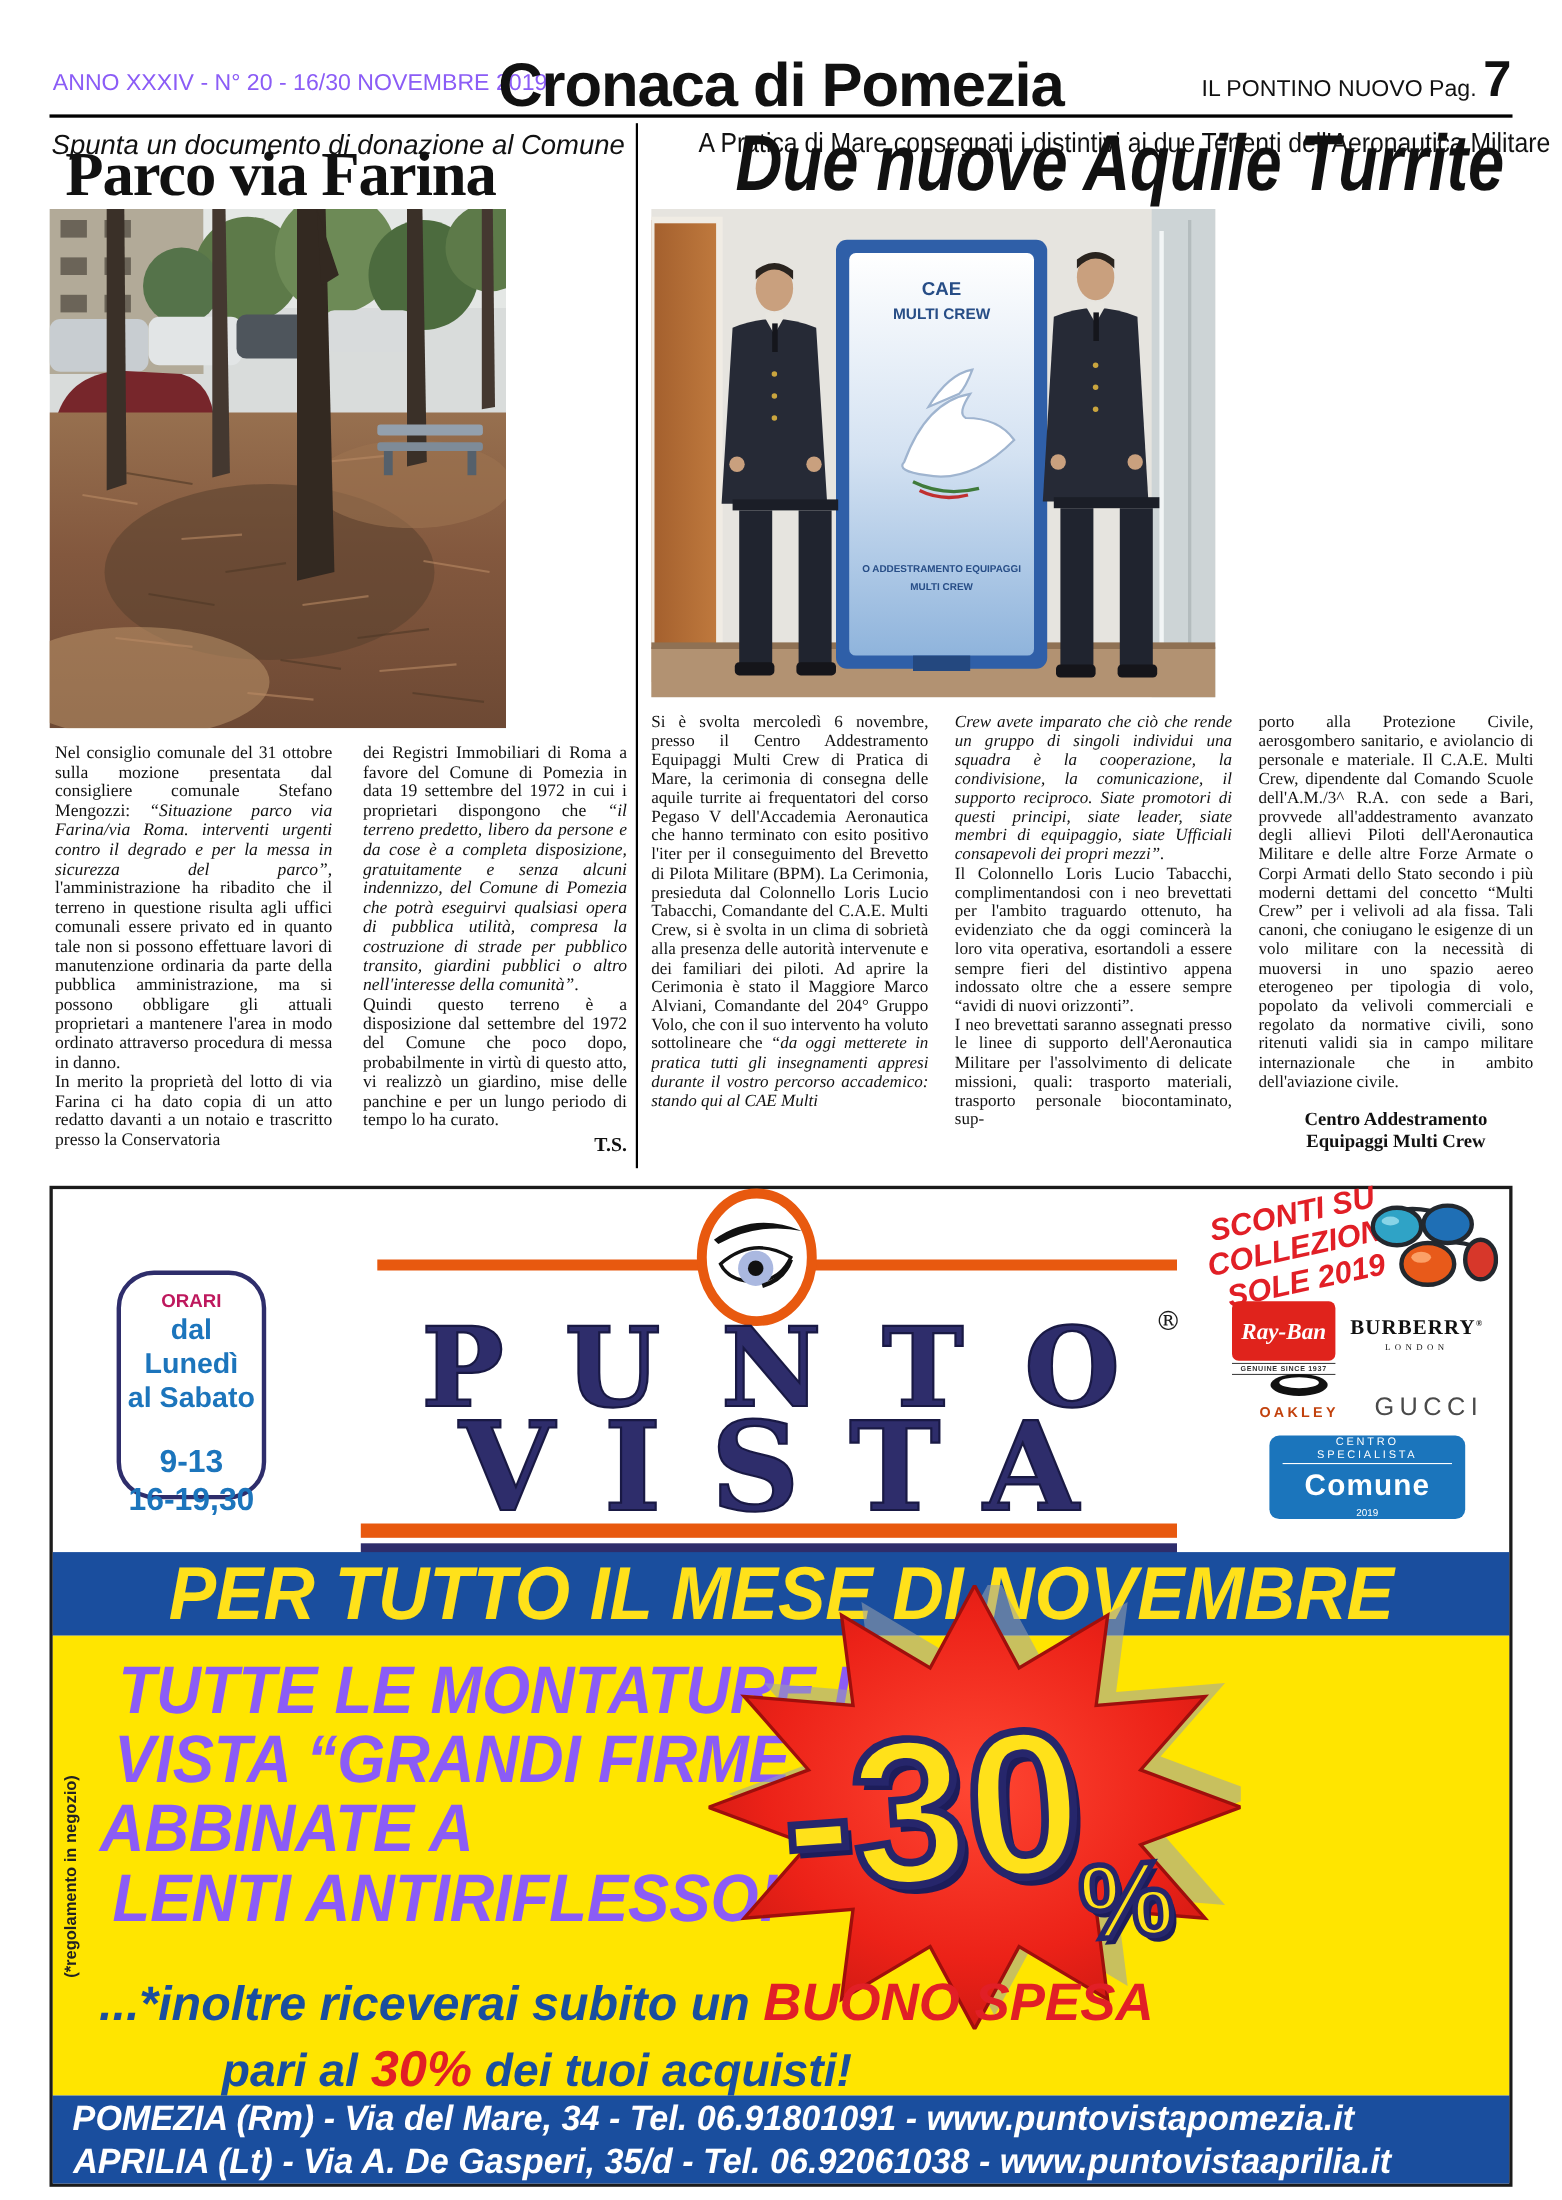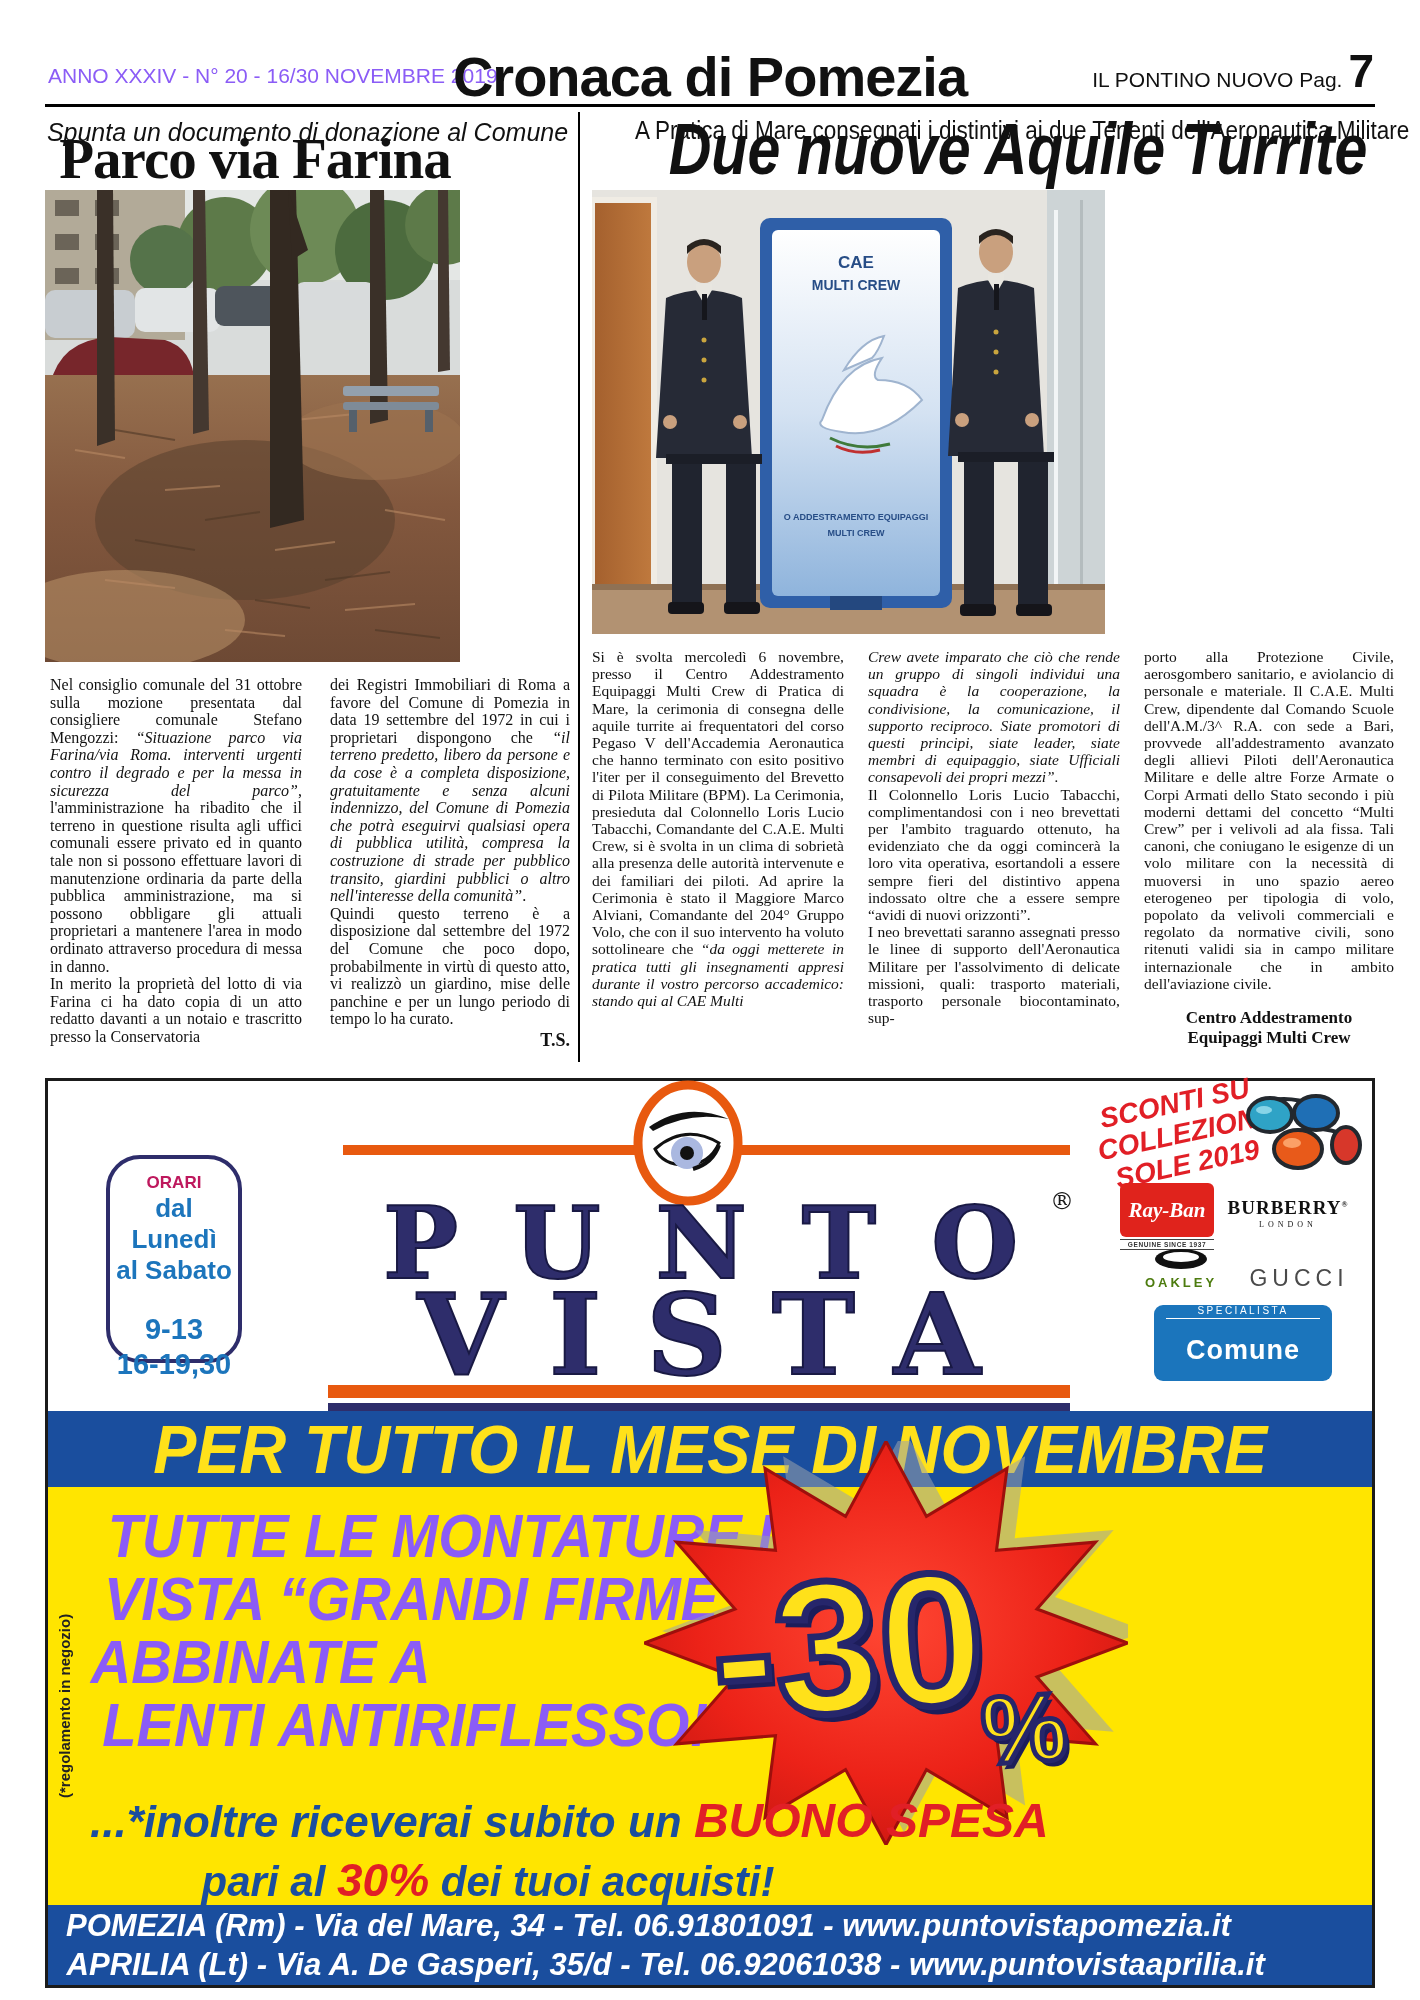--- a/index.html
+++ b/index.html
@@ -67,26 +67,26 @@
   .rayban{left:1072px;top:102px;width:94px;text-align:center;font-family:"Liberation Sans",sans-serif;}
   .rayban .box{background:#e0231c;border-radius:6px;height:54px;display:flex;align-items:center;justify-content:center;
                color:#fff;font-family:"Liberation Serif",serif;font-style:italic;font-weight:bold;font-size:21px;}
   .rayban .sub{margin-top:2px;font-size:6.5px;font-weight:bold;letter-spacing:.6px;color:#333;
                border-top:1px solid #444;border-bottom:1px solid #444;padding:1px 0;}
   .burberry{left:1170px;top:116px;width:140px;text-align:center;font-family:"Liberation Serif",serif;color:#111;}
   .burberry .b{font-weight:bold;font-size:19px;letter-spacing:1px;white-space:nowrap;}
   .burberry .b sup{font-size:8px;}
   .burberry .l{font-size:8px;letter-spacing:4px;margin-top:1px;}
   .oakley{left:1090px;top:166px;width:86px;text-align:center;font-family:"Liberation Sans",sans-serif;}
-  .oakley .word{font-weight:bold;font-size:13px;letter-spacing:3px;color:#4d7c0f;}
+  .oakley .word{font-weight:bold;font-size:13px;letter-spacing:3px;color:#c2410c;}
   .gucci{left:1186px;top:184px;width:130px;text-align:center;font-family:"Liberation Sans",sans-serif;
          font-size:23px;letter-spacing:5px;color:#4a4a4a;}
   .varilux{left:1106px;top:224px;width:178px;height:76px;background:#1b75bc;border-radius:9px;color:#fff;
            font-family:"Liberation Sans",sans-serif;text-align:center;display:flex;flex-direction:column;
-           align-items:center;justify-content:center;gap:18px;}
+           align-items:center;justify-content:center;gap:6px;}
   .varilux .cs{font-size:10px;letter-spacing:2.5px;border-bottom:1px solid #fff;padding-bottom:2px;width:86%;}
   .varilux .vx{font-size:27px;font-weight:bold;letter-spacing:1px;line-height:1;}
   .varilux .yr{font-size:9px;}
 
   .banner1{left:0;top:330px;width:1324px;height:76px;background:#1a4e9e;display:flex;align-items:center;justify-content:center;}
   .banner1>span{display:inline-block;transform:scaleX(.95);color:#ffe11a;font-family:"Liberation Sans",sans-serif;
                 font-weight:bold;font-style:italic;font-size:68px;white-space:nowrap;}
   .yellowzone{left:0;top:406px;width:1324px;height:418px;background:#ffe500;}
   .promo{left:28px;top:424px;width:650px;text-align:left;color:#8b5cf6;
          font-family:"Liberation Sans",sans-serif;font-weight:bold;font-style:italic;

